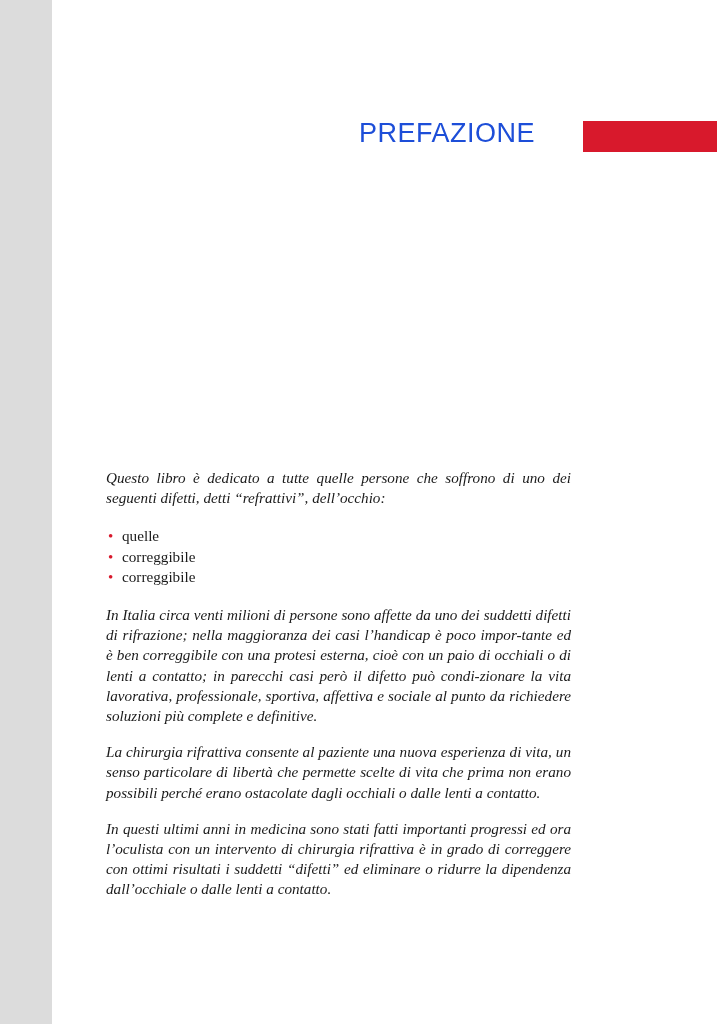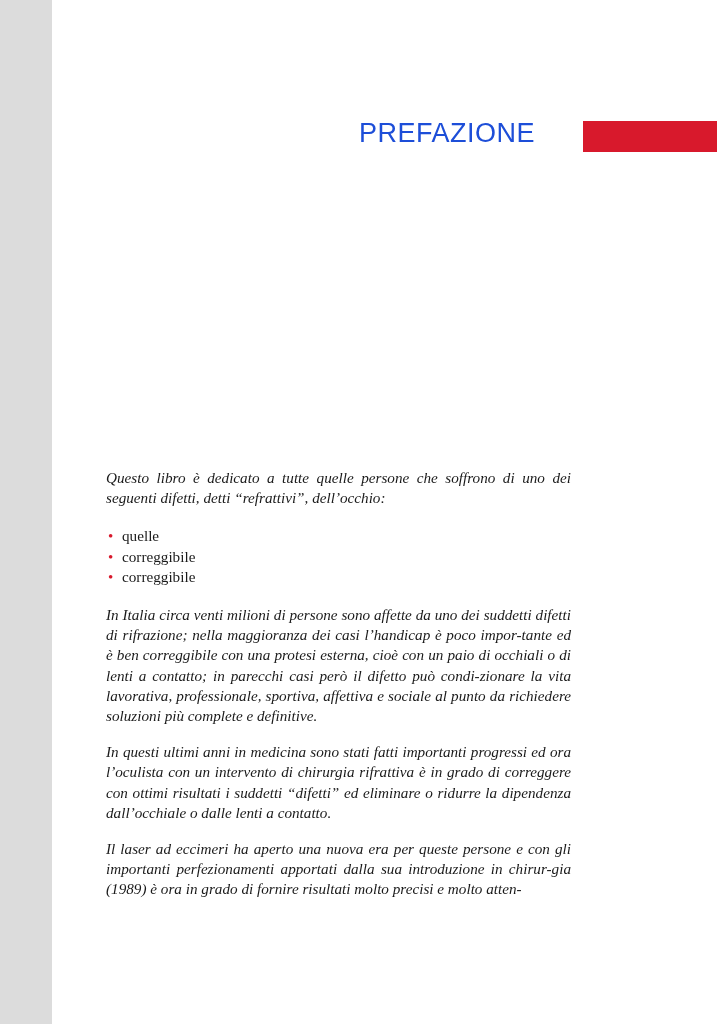--- a/index.html
+++ b/index.html
@@ -120,19 +120,19 @@
         <span>correggibile</span>
       </li>
       <li>
         <span class="bullet">•</span>
         <span>correggibile</span>
       </li>
     </ul>
 
     <div class="body-block">
       <p>In Italia circa venti milioni di persone sono affette da uno dei suddetti difetti di rifrazione; nella maggioranza dei casi l’handicap è poco impor-tante ed è ben correggibile con una protesi esterna, cioè con un paio di occhiali o di lenti a contatto; in parecchi casi però il difetto può condi-zionare la vita lavorativa, professionale, sportiva, affettiva e sociale al punto da richiedere soluzioni più complete e definitive.</p>
+      <p>La chirurgia rifrattiva consente al paziente una nuova esperienza di vita, un senso particolare di libertà che permette scelte di vita che prima non erano possibili perché erano ostacolate dagli occhiali o dalle lenti a contatto.</p>
       <p>In questi ultimi anni in medicina sono stati fatti importanti progressi ed ora l’oculista con un intervento di chirurgia rifrattiva è in grado di correggere con ottimi risultati i suddetti “difetti” ed eliminare o ridurre la dipendenza dall’occhiale o dalle lenti a contatto.</p>
-      <p>Il laser ad eccimeri ha aperto una nuova era per queste persone e con gli importanti perfezionamenti apportati dalla sua introduzione in chirur-gia (1989) è ora in grado di fornire risultati molto precisi e molto atten-</p>
     </div>
 
   </div>
 
 </div>
 
 </body></html>

